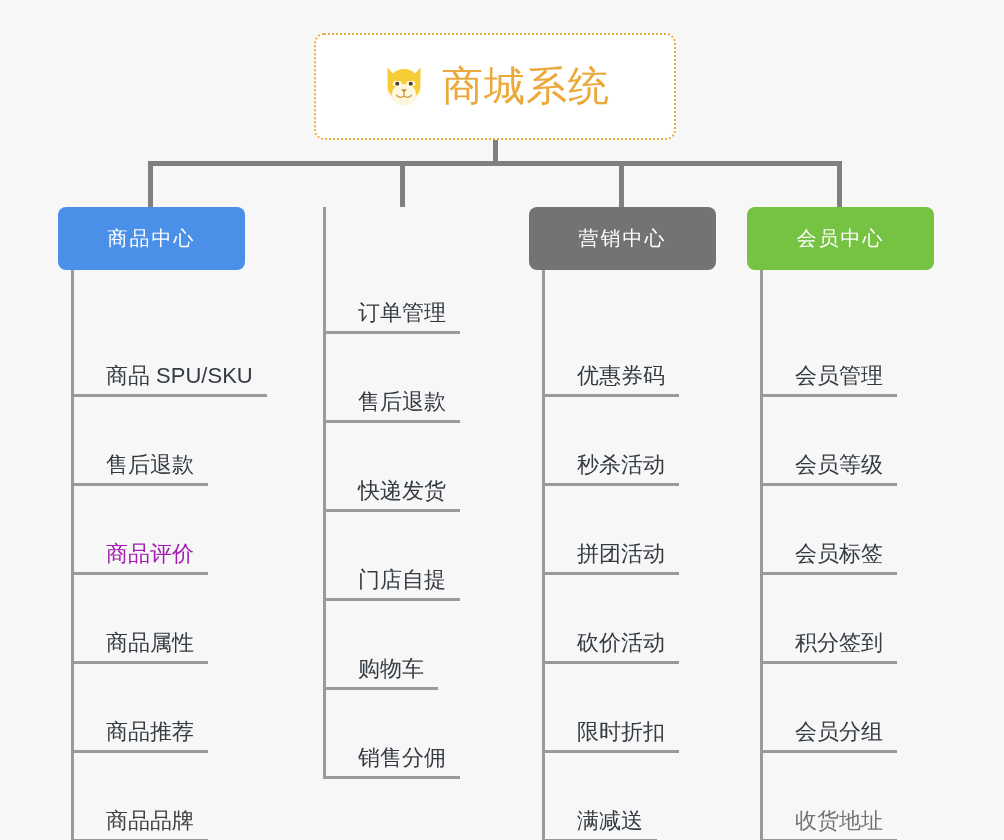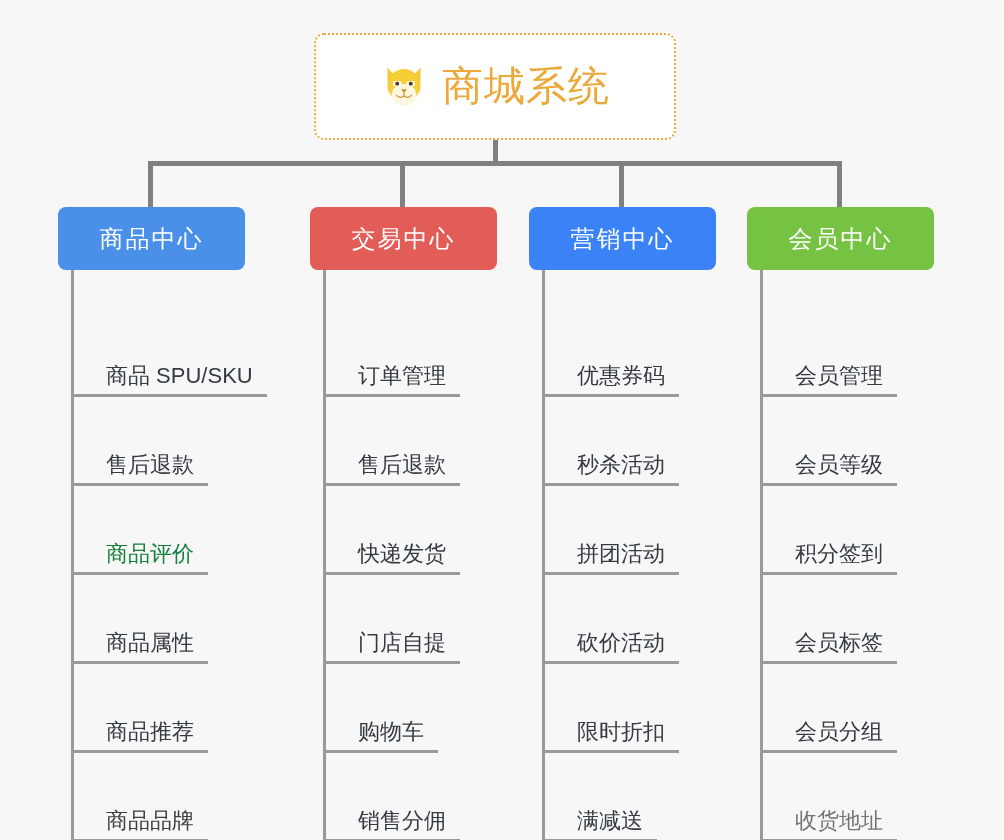--- a/index.html
+++ b/index.html
@@ -61,21 +61,21 @@
     width: 230px;
   }
   .col-head {
     width: 187px;
     height: 63px;
     border-radius: 8px;
     display: flex;
     align-items: center;
     justify-content: center;
     color: #ffffff;
-    font-size: 24px;
+    font-size: 20px;
     letter-spacing: 2px;
     white-space: nowrap;
   }
 
   
   .branch {
     position: relative;
     margin-left: 13px;
     border-left: 3px solid #9a9a9a;
     padding-top: 38px;
@@ -128,36 +128,35 @@
   <div class="column" style="left:58px">
     <div class="col-head" style="background: rgb(74, 144, 232);">商品中心</div>
     <div class="branch" style="border-left-color: rgb(154, 154, 154);">
       <div class="leaf">
           <span class="leaf-label" style="border-bottom-color: rgb(154, 154, 154); color: rgb(52, 59, 66);">商品 SPU/SKU</span>
         </div>
       <div class="leaf">
           <span class="leaf-label" style="border-bottom-color: rgb(154, 154, 154); color: rgb(52, 59, 66);">售后退款</span>
         </div>
       <div class="leaf">
-          <span class="leaf-label" style="border-bottom-color: rgb(154, 154, 154); color: #15803d;">商品评价</span>
+          <span class="leaf-label" style="border-bottom-color: rgb(154, 154, 154); color: #a21caf;">商品评价</span>
         </div>
       <div class="leaf">
           <span class="leaf-label" style="border-bottom-color: rgb(154, 154, 154); color: rgb(52, 59, 66);">商品属性</span>
         </div>
       <div class="leaf">
           <span class="leaf-label" style="border-bottom-color: rgb(154, 154, 154); color: rgb(52, 59, 66);">商品推荐</span>
         </div>
       <div class="leaf">
           <span class="leaf-label" style="border-bottom-color: rgb(154, 154, 154); color: #404040;">商品品牌</span>
         </div>
     </div>
   </div>
 
   <div class="column" style="left:310px">
-    <div class="col-head" style="background: rgb(226, 92, 88);">交易中心</div>
     <div class="branch" style="border-left-color: rgb(154, 154, 154);">
       <div class="leaf">
           <span class="leaf-label" style="border-bottom-color: rgb(154, 154, 154); color: rgb(52, 59, 66);">订单管理</span>
         </div>
       <div class="leaf">
           <span class="leaf-label" style="border-bottom-color: rgb(154, 154, 154); color: rgb(52, 59, 66);">售后退款</span>
         </div>
       <div class="leaf">
           <span class="leaf-label" style="border-bottom-color: rgb(154, 154, 154); color: rgb(52, 59, 66);">快递发货</span>
         </div>
@@ -167,21 +166,21 @@
       <div class="leaf">
           <span class="leaf-label" style="border-bottom-color: rgb(154, 154, 154); color: rgb(52, 59, 66);">购物车</span>
         </div>
       <div class="leaf">
           <span class="leaf-label" style="border-bottom-color: rgb(154, 154, 154); color: rgb(52, 59, 66);">销售分佣</span>
         </div>
     </div>
   </div>
 
   <div class="column" style="left:529px">
-    <div class="col-head" style="background: #3b82f6;">营销中心</div>
+    <div class="col-head" style="background: #737373;">营销中心</div>
     <div class="branch" style="border-left-color: rgb(154, 154, 154);">
       <div class="leaf">
           <span class="leaf-label" style="border-bottom-color: rgb(154, 154, 154); color: rgb(52, 59, 66);">优惠券码</span>
         </div>
       <div class="leaf">
           <span class="leaf-label" style="border-bottom-color: rgb(154, 154, 154); color: rgb(52, 59, 66);">秒杀活动</span>
         </div>
       <div class="leaf">
           <span class="leaf-label" style="border-bottom-color: rgb(154, 154, 154); color: rgb(52, 59, 66);">拼团活动</span>
         </div>
@@ -200,26 +199,26 @@
   <div class="column" style="left:747px">
     <div class="col-head" style="background: rgb(118, 195, 67);">会员中心</div>
     <div class="branch" style="border-left-color: rgb(154, 154, 154);">
       <div class="leaf">
           <span class="leaf-label" style="border-bottom-color: rgb(154, 154, 154); color: rgb(52, 59, 66);">会员管理</span>
         </div>
       <div class="leaf">
           <span class="leaf-label" style="border-bottom-color: rgb(154, 154, 154); color: rgb(52, 59, 66);">会员等级</span>
         </div>
       <div class="leaf">
+          <span class="leaf-label" style="border-bottom-color: rgb(154, 154, 154); color: rgb(52, 59, 66);">会员标签</span>
+        </div>
+      <div class="leaf">
           <span class="leaf-label" style="border-bottom-color: rgb(154, 154, 154); color: rgb(52, 59, 66);">积分签到</span>
         </div>
       <div class="leaf">
-          <span class="leaf-label" style="border-bottom-color: rgb(154, 154, 154); color: rgb(52, 59, 66);">会员标签</span>
-        </div>
-      <div class="leaf">
           <span class="leaf-label" style="border-bottom-color: rgb(154, 154, 154); color: rgb(52, 59, 66);">会员分组</span>
         </div>
       <div class="leaf">
           <span class="leaf-label" style="border-bottom-color: rgb(154, 154, 154); color: #737373;">收货地址</span>
         </div>
     </div>
   </div>
 
 </div>
 

